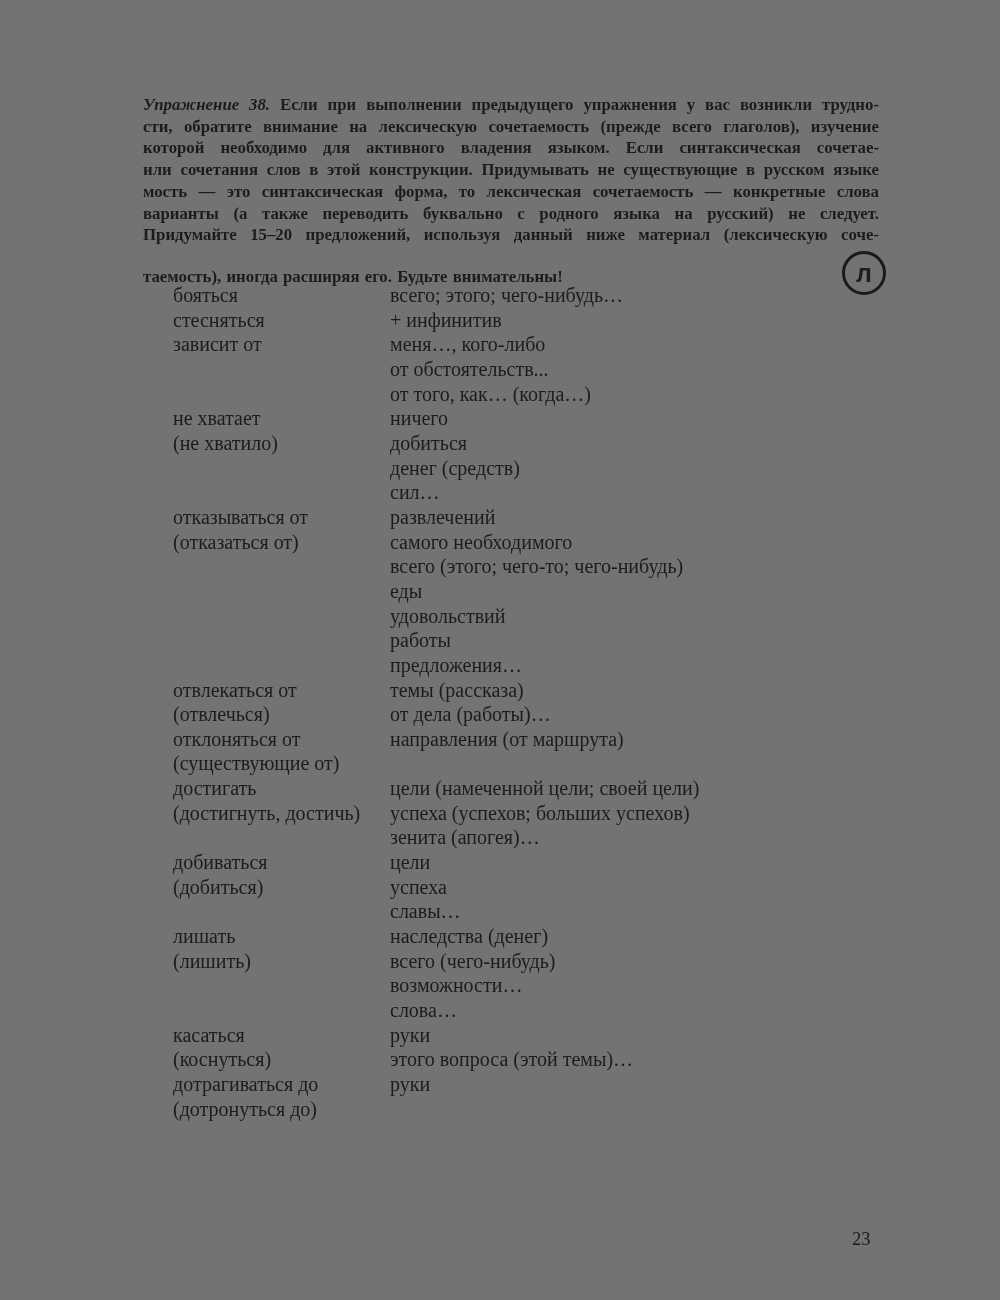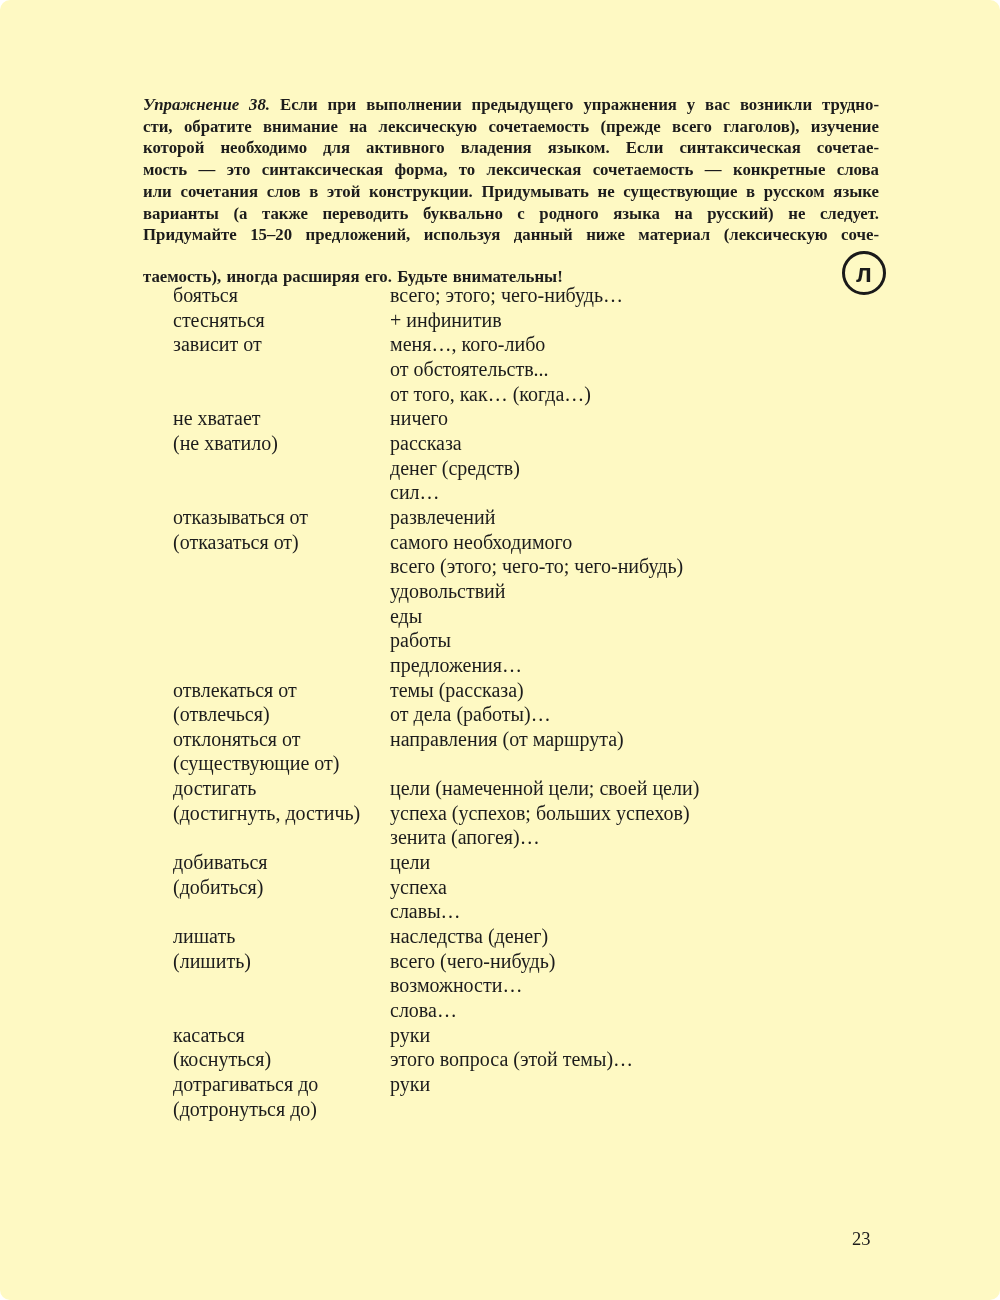--- a/index.html
+++ b/index.html
@@ -1,24 +1,23 @@
 <!DOCTYPE html>
 <html><head>
 <meta charset="utf-8">
 <style>
   html, body { margin: 0; padding: 0; background: #ffffff; }
   .page {
     position: relative;
     width: 1000px;
     height: 1300px;
-    background: #fef9c3;
+    background: #737373;
     color: #1c1c1c;
     font-family: "Liberation Serif", "DejaVu Serif", serif;
     overflow: hidden;
-    border-radius: 10px;
   }
   .exercise-header {
     position: absolute;
     left: 143px;
     top: 94px;
     width: 736px;
     font-size: 16.8px;
     font-weight: 700;
     line-height: 21.7px;
     word-spacing: 1px;
@@ -79,22 +78,22 @@
 </style>
 </head>
 <body>
 
 <div class="page">
 
   <div class="exercise-header">
     <div class="header-line"><span class="lead">Упражнение 38.</span> <span>Если при выполнении предыдущего упражнения у вас возникли трудно-</span></div>
     <div class="header-line">сти, обратите внимание на лексическую сочетаемость (прежде всего глаголов), изучение</div>
     <div class="header-line">которой необходимо для активного владения языком. Если синтаксическая сочетае-</div>
+    <div class="header-line">или сочетания слов в этой конструкции. Придумывать не существующие в русском языке</div>
     <div class="header-line">мость — это синтаксическая форма, то лексическая сочетаемость — конкретные слова</div>
-    <div class="header-line">или сочетания слов в этой конструкции. Придумывать не существующие в русском языке</div>
     <div class="header-line">варианты (а также переводить буквально с родного языка на русский) не следует.</div>
     <div class="header-line">Придумайте 15–20 предложений, используя данный ниже материал (лексическую соче-</div>
     <div class="header-line last">таемость), иногда расширяя его. Будьте внимательны!</div>
   </div>
 
   <div class="lexical-icon">
     <span>л</span>
   </div>
 
   <table class="collocation-table">
@@ -118,21 +117,21 @@
         <tr>
           <td class="verb"></td>
           <td class="object">от того, как… (когда…)</td>
         </tr>
         <tr>
           <td class="verb">не хватает</td>
           <td class="object">ничего</td>
         </tr>
         <tr>
           <td class="verb">(не хватило)</td>
-          <td class="object">рассказа</td>
+          <td class="object">добиться</td>
         </tr>
         <tr>
           <td class="verb"></td>
           <td class="object">денег (средств)</td>
         </tr>
         <tr>
           <td class="verb"></td>
           <td class="object">сил…</td>
         </tr>
         <tr>
@@ -142,25 +141,25 @@
         <tr>
           <td class="verb">(отказаться от)</td>
           <td class="object">самого необходимого</td>
         </tr>
         <tr>
           <td class="verb"></td>
           <td class="object">всего (этого; чего-то; чего-нибудь)</td>
         </tr>
         <tr>
           <td class="verb"></td>
+          <td class="object">еды</td>
+        </tr>
+        <tr>
+          <td class="verb"></td>
           <td class="object">удовольствий</td>
-        </tr>
-        <tr>
-          <td class="verb"></td>
-          <td class="object">еды</td>
         </tr>
         <tr>
           <td class="verb"></td>
           <td class="object">работы</td>
         </tr>
         <tr>
           <td class="verb"></td>
           <td class="object">предложения…</td>
         </tr>
         <tr>

